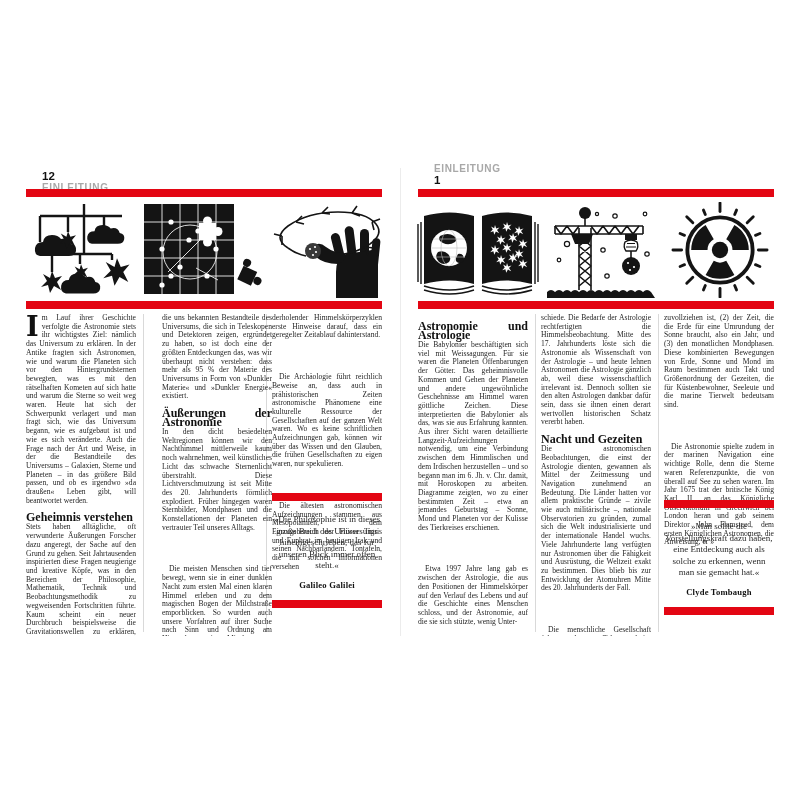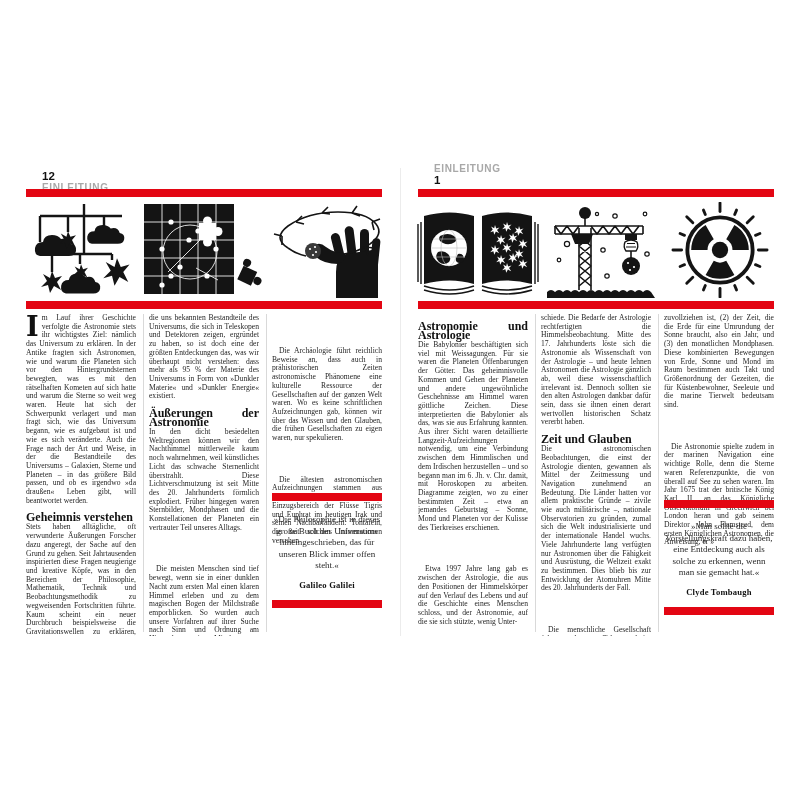--- a/index.html
+++ b/index.html
@@ -117,28 +117,29 @@
 
   <div class="vrule" style="left:143px;"></div>
   <div class="vrule" style="left:266px;"></div>
 
   <div class="col" style="left:26px;">
     <p><span class="dropcap">I</span><span>m Lauf ihrer Geschichte verfolgte die Astronomie stets ihr wichtigstes Ziel: nämlich das Universum zu erklären. In der Antike fragten sich Astronomen, wie und warum die Planeten sich vor den Hintergrundsternen bewegten, was es mit den rätselhaften Kometen auf sich hatte und warum die Sterne so weit weg waren. Heute hat sich der Schwerpunkt verlagert und man fragt sich, wie das Universum begann, wie es aufgebaut ist und wie es sich veränderte. Auch die Frage nach der Art und Weise, in der die Bestandteile des Universums – Galaxien, Sterne und Planeten – in das größere Bild passen, und ob es irgendwo »da draußen« Leben gibt, will beantwortet werden.</span></p>
     <h3>Geheimnis verstehen</h3>
     <p>Stets haben alltägliche, oft verwunderte Äußerungen Forscher dazu angeregt, der Sache auf den Grund zu gehen. Seit Jahrtausenden inspirierten diese Fragen neugierige und kreative Köpfe, was in den Bereichen der Philosophie, Mathematik, Technik und Beobachtungsmethodik zu wegweisenden Fortschritten führte. Kaum scheint ein neuer Durchbruch beispielsweise die Gravitationswellen zu erklären, wirft eine weitere Entdeckung neue Fragen auf. Auch wenn wir meinen,</p>
   </div>
 
-  <div class="col" style="left:149px;">
+  <div class="col" style="left:162px;">
     <p>die uns bekannten Bestandteile des Universums, die sich in Teleskopen und Detektoren zeigen, ergründet zu haben, so ist doch eine der größten Entdeckungen das, was wir überhaupt nicht verstehen: dass mehr als 95 % der Materie des Universums in Form von »Dunkler Materie« und »Dunkler Energie« existiert.</p>
     <h3>Äußerungen der Astronomie</h3>
     <p>In den dicht besiedelten Weltregionen können wir den Nachthimmel mittlerweile kaum noch wahrnehmen, weil künstliches Licht das schwache Sternenlicht überstrahlt. Diese Lichtverschmutzung ist seit Mitte des 20. Jahrhunderts förmlich explodiert. Früher hingegen waren Sternbilder, Mondphasen und die Konstellationen der Planeten ein vertrauter Teil unseres Alltags.</p>
     <p class="ind">Die meisten Menschen sind tief bewegt, wenn sie in einer dunklen Nacht zum ersten Mal einen klaren Himmel erleben und zu dem magischen Bogen der Milchstraße emporblicken. So wurden auch unsere Vorfahren auf ihrer Suche nach Sinn und Ordnung am Himmel von einer Mischung aus Ehrfurcht und Neugier getrieben. Das Geheimnis und die Größe des Himmels vermuteten sie im Geistigen und Göttlichen. Gleichzeitig gab jedoch die Regelmäßigkeit sich wie-</p>
   </div>
 
   <div class="col" style="left:272px;">
+    <p>derholender Himmelskörperzyklen erste Hinweise darauf, dass ein geregelter Zeitablauf dahinterstand.</p>
     <p class="ind">Die Archäologie führt reichlich Beweise an, dass auch in prähistorischen Zeiten astronomische Phänomene eine kulturelle Ressource der Gesellschaften auf der ganzen Welt waren. Wo es keine schriftlichen Aufzeichnungen gab, können wir über das Wissen und den Glauben, die frühen Gesellschaften zu eigen waren, nur spekulieren.</p>
     <p class="ind">Die ältesten astronomischen Aufzeichnungen stammen aus Mesopotamien, dem Einzugsbereich der Flüsse Tigris und Euphrat im heutigen Irak und seinen Nachbarländern. Tontafeln, die mit solchen Informationen versehen</p>
     <div class="qsec" style="top:179px;">
       <div class="qbar"></div>
       <p class="qtext">»Die Philosophie ist in dieses große Buch des Universums hineingeschrieben, das für unseren Blick immer offen steht.«</p>
       <p class="qattr">Galileo Galilei</p>
       <div class="qbar btm"></div>
     </div>
   </div>
 
@@ -257,21 +258,21 @@
   <div class="vrule" style="left:658px;"></div>
 
   <div class="col" style="left:418px;">
     <h3>Astronomie und Astrologie</h3>
     <p>Die Babylonier beschäftigten sich viel mit Weissagungen. Für sie waren die Planeten Offenbarungen der Götter. Das geheimnisvolle Kommen und Gehen der Planeten und andere ungewöhnliche Geschehnisse am Himmel waren göttliche Zeichen. Diese interpretierten die Babylonier als das, was sie aus Erfahrung kannten. Aus ihrer Sicht waren detaillierte Langzeit-Aufzeichnungen notwendig, um eine Verbindung zwischen dem Himmlischen und dem Irdischen herzustellen – und so begann man im 6. Jh. v. Chr. damit, mit Horoskopen zu arbeiten. Diagramme zeigten, wo zu einer bestimmten Zeit – etwa an jemandes Geburtstag – Sonne, Mond und Planeten vor der Kulisse des Tierkreises erschienen.</p>
     <p class="ind">Etwa 1997 Jahre lang gab es zwischen der Astrologie, die aus den Positionen der Himmelskörper auf den Verlauf des Lebens und auf die Geschichte eines Menschen schloss, und der Astronomie, auf die sie sich stützte, wenig Unter-</p>
   </div>
 
   <div class="col" style="left:541px;">
     <p>schiede. Die Bedarfe der Astrologie rechtfertigten die Himmelsbeobachtung. Mitte des 17. Jahrhunderts löste sich die Astronomie als Wissenschaft von der Astrologie – und heute lehnen Astronomen die Astrologie gänzlich ab, weil diese wissenschaftlich irrelevant ist. Dennoch sollten sie den alten Astrologen dankbar dafür sein, dass sie ihnen einen derart wertvollen historischen Schatz vererbt haben.</p>
-    <h3>Zeit und Glauben</h3>
+    <h3>Nacht und Gezeiten</h3>
     <p>Die astronomischen Beobachtungen, die einst der Astrologie dienten, gewannen als Mittel der Zeitmessung und Navigation zunehmend an Bedeutung. Die Länder hatten vor allem praktische Gründe – zivile wie auch militärische –, nationale Observatorien zu gründen, zumal sich die Welt industrialisierte und der internationale Handel wuchs. Viele Jahrhunderte lang verfügten nur Astronomen über die Fähigkeit und Ausrüstung, die Weltzeit exakt zu bestimmen. Dies blieb bis zur Entwicklung der Atomuhren Mitte des 20. Jahrhunderts der Fall.</p>
     <p class="ind">Die menschliche Gesellschaft folgt dem Takt dreier astronomischer Uhren: (1) der Rotation der Erde, die uns den Tag vorgibt, was an der täglichen Wanderung der Sterne an der Himmelskugel nach-</p>
   </div>
 
   <div class="col" style="left:664px;">
     <p>zuvollziehen ist, (2) der Zeit, die die Erde für eine Umrundung der Sonne braucht, also ein Jahr, und (3) den monatlichen Mondphasen. Diese kombinierten Bewegungen von Erde, Sonne und Mond im Raum bestimmen auch Takt und Größenordnung der Gezeiten, die für Küstenbewohner, Seeleute und die marine Tierwelt bedeutsam sind.</p>
     <p class="ind">Die Astronomie spielte zudem in der marinen Navigation eine wichtige Rolle, denn die Sterne waren Referenzpunkte, die von überall auf See zu sehen waren. Im Jahr 1675 trat der britische König Karl II. an das Königliche Observatorium in Greenwich bei London heran und gab seinem Direktor John Flamsteed, dem ersten Königlichen Astronomen, die Anweisung, er »</p>
     <div class="qsec" style="top:186px;">
       <div class="qbar"></div>
       <p class="qtext">»Man sollte die Vorstellungskraft dazu haben, eine Entdeckung auch als solche zu erkennen, wenn man sie gemacht hat.«</p>

